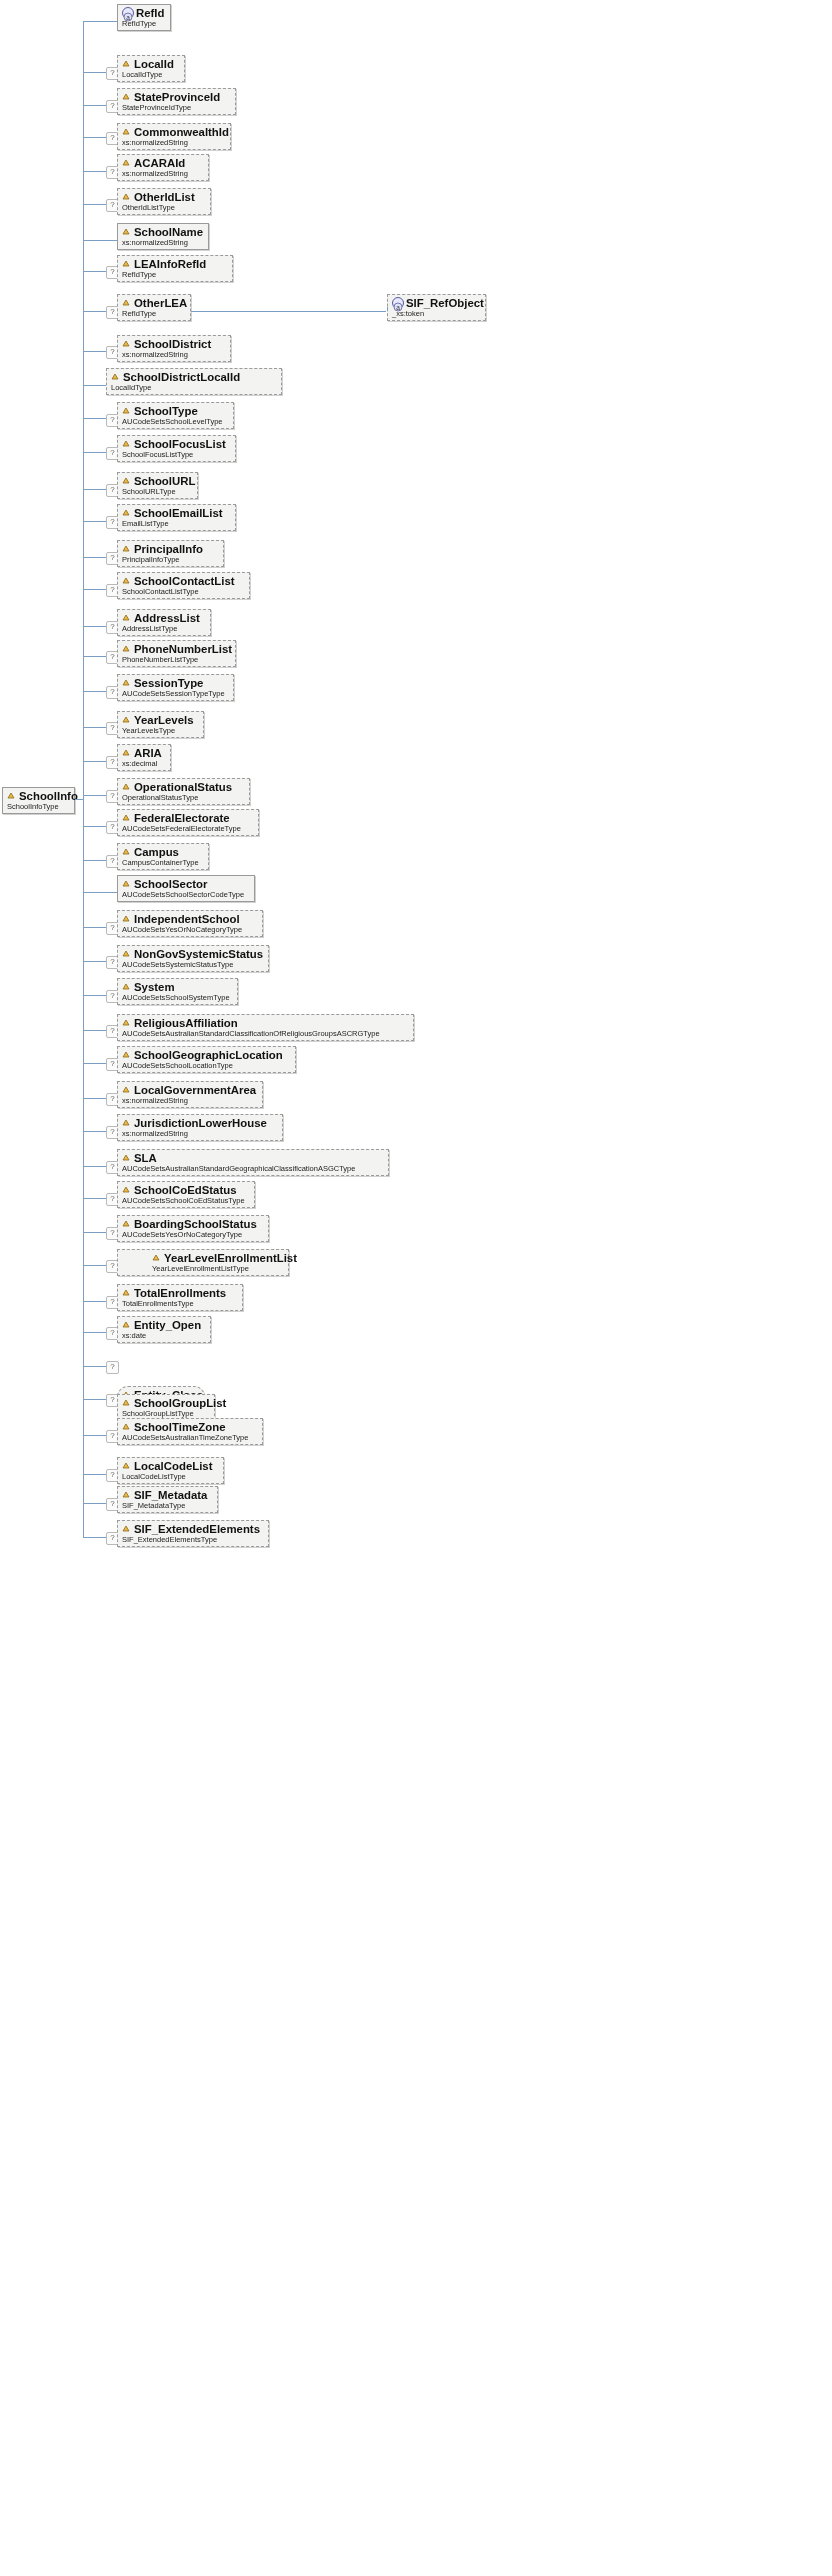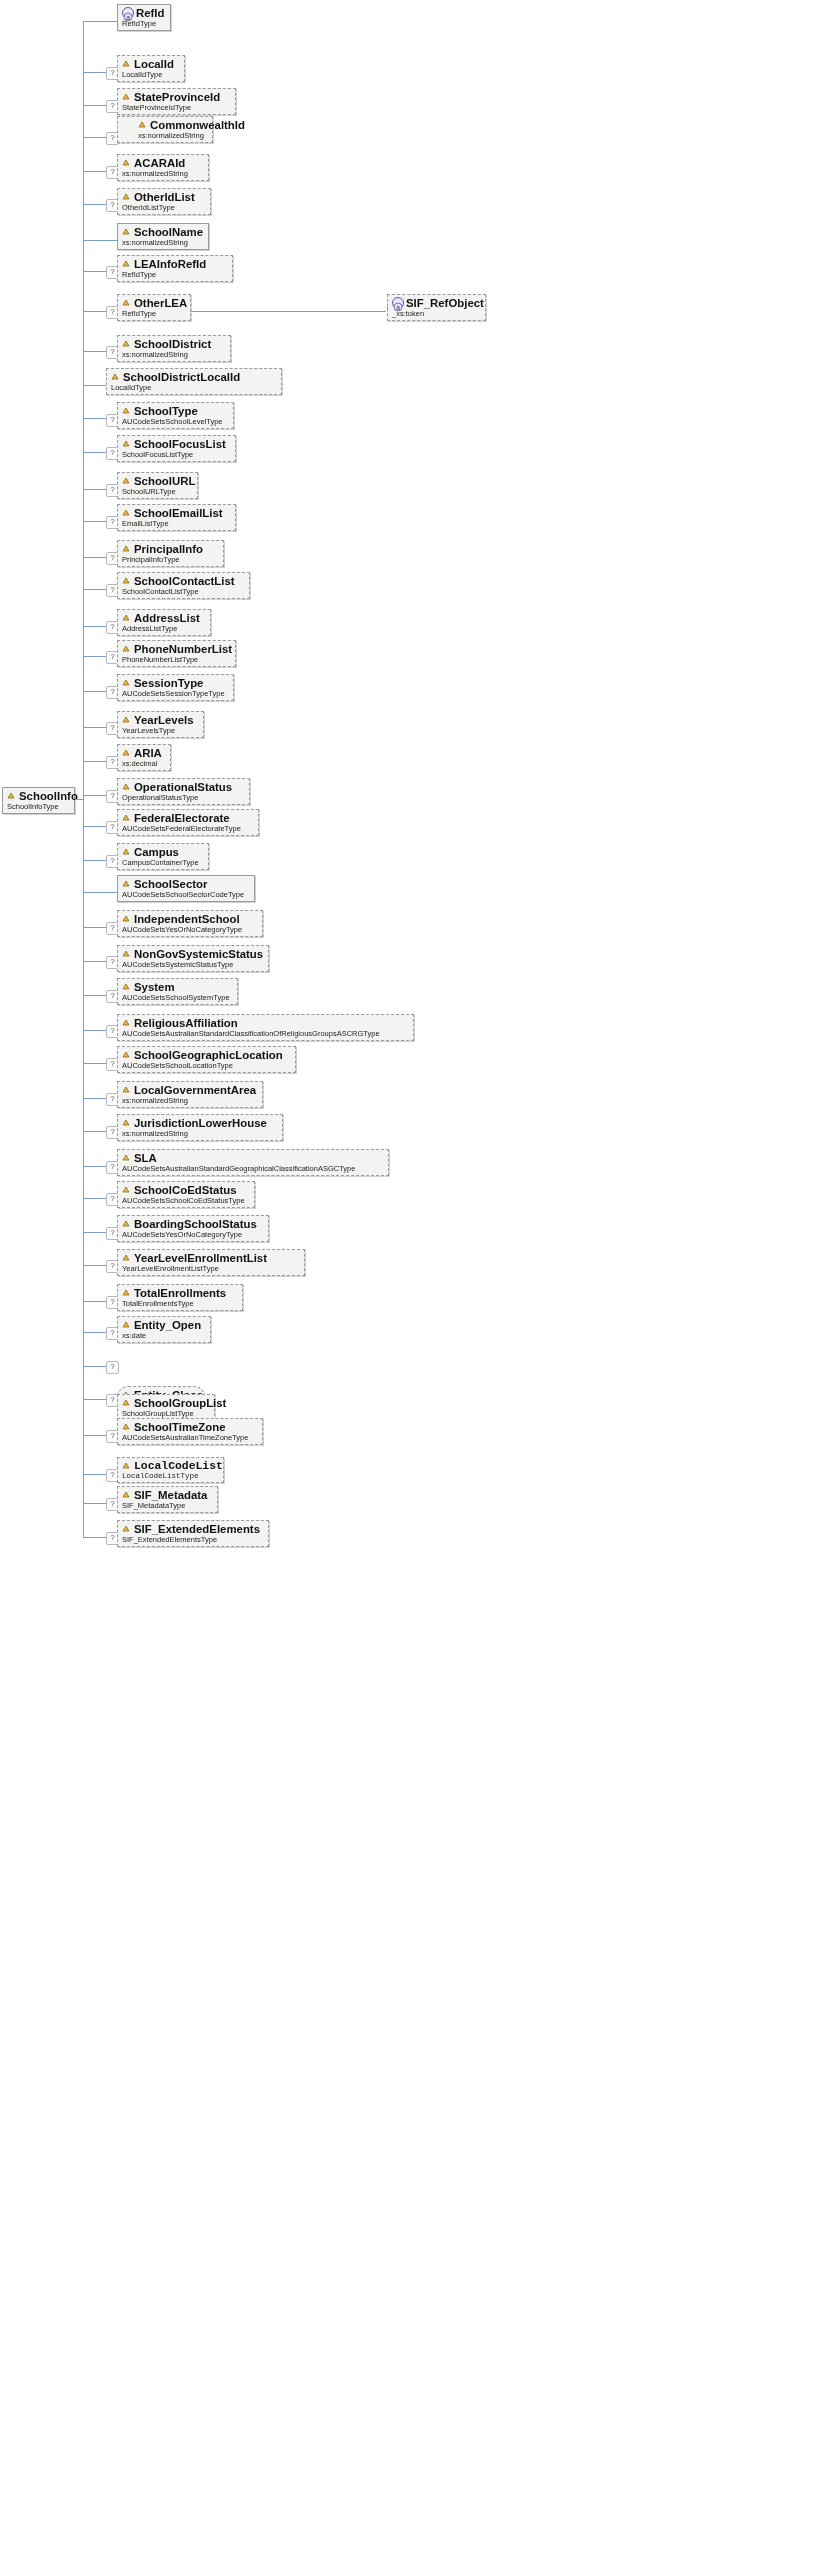--- a/index.html
+++ b/index.html
@@ -92,21 +92,21 @@
           <svg width="10" height="10" viewBox="0 0 10 10">
             <polygon points="1,7 4,2 7,7" fill="#e9b84a" stroke="#8a6a18" stroke-width="0.8"></polygon>
           </svg>
         </span>
         <span class="nm">StateProvinceId</span>
       </div>
       <div class="ty">StateProvinceIdType</div>
     </div>
     <div class="ln h" style="left: 83px; top: 137px; width: 35px;"></div>
     <div class="qm" style="left: 106px; top: 132px;">?</div>
-    <div class="node dashed" style="left: 117px; top: 116px; width: 96px; padding-left: 16px;">
+    <div class="node dashed" style="left: 117px; top: 123px; width: 114px;">
       <div class="row1">
         <span class="ico elem">
           <svg width="10" height="10" viewBox="0 0 10 10">
             <polygon points="1,7 4,2 7,7" fill="#e9b84a" stroke="#8a6a18" stroke-width="0.8"></polygon>
           </svg>
         </span>
         <span class="nm">CommonwealthId</span>
       </div>
       <div class="ty">xs:normalizedString</div>
     </div>
@@ -521,21 +521,21 @@
           <svg width="10" height="10" viewBox="0 0 10 10">
             <polygon points="1,7 4,2 7,7" fill="#e9b84a" stroke="#8a6a18" stroke-width="0.8"></polygon>
           </svg>
         </span>
         <span class="nm">BoardingSchoolStatus</span>
       </div>
       <div class="ty">AUCodeSetsYesOrNoCategoryType</div>
     </div>
     <div class="ln h" style="left: 83px; top: 1265px; width: 35px;"></div>
     <div class="qm" style="left: 106px; top: 1260px;">?</div>
-    <div class="node dashed" style="left: 117px; top: 1249px; width: 188px;">
+    <div class="node dashed" style="left: 117px; top: 1249px; width: 172px; padding-left: 30px;">
       <div class="row1">
         <span class="ico elem">
           <svg width="10" height="10" viewBox="0 0 10 10">
             <polygon points="1,7 4,2 7,7" fill="#e9b84a" stroke="#8a6a18" stroke-width="0.8"></polygon>
           </svg>
         </span>
         <span class="nm">YearLevelEnrollmentList</span>
       </div>
       <div class="ty">YearLevelEnrollmentListType</div>
     </div>
@@ -599,21 +599,21 @@
           <svg width="10" height="10" viewBox="0 0 10 10">
             <polygon points="1,7 4,2 7,7" fill="#e9b84a" stroke="#8a6a18" stroke-width="0.8"></polygon>
           </svg>
         </span>
         <span class="nm">SchoolTimeZone</span>
       </div>
       <div class="ty">AUCodeSetsAustralianTimeZoneType</div>
     </div>
     <div class="ln h" style="left: 83px; top: 1474px; width: 35px;"></div>
     <div class="qm" style="left: 106px; top: 1469px;">?</div>
-    <div class="node dashed" style="left: 117px; top: 1457px; width: 107px; font-family: Liberation Mono, monospace;">
+    <div class="node dashed" style="left: 117px; top: 1457px; width: 107px;">
       <div class="row1">
         <span class="ico elem">
           <svg width="10" height="10" viewBox="0 0 10 10">
             <polygon points="1,7 4,2 7,7" fill="#e9b84a" stroke="#8a6a18" stroke-width="0.8"></polygon>
           </svg>
         </span>
         <span class="nm">LocalCodeList</span>
       </div>
       <div class="ty">LocalCodeListType</div>
     </div>

